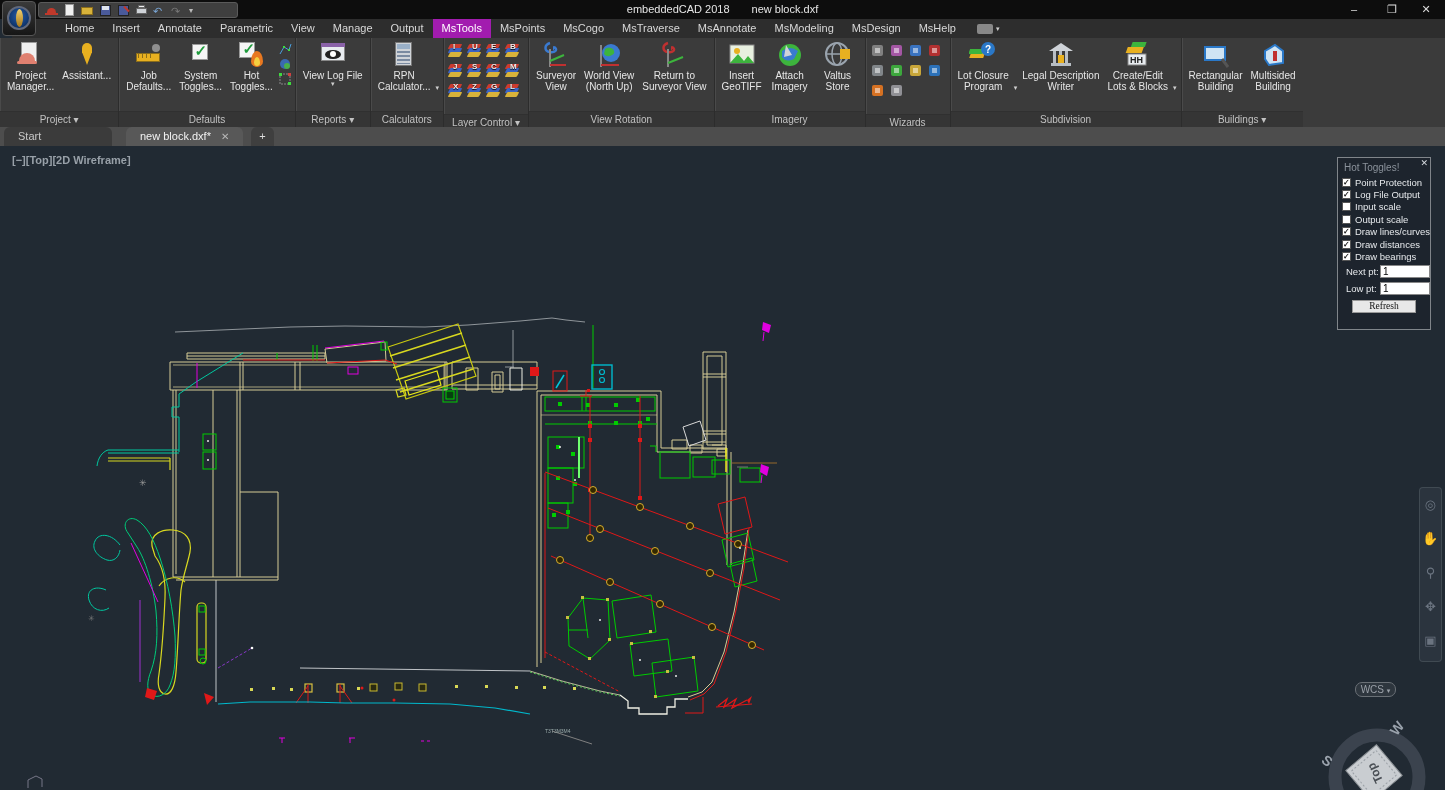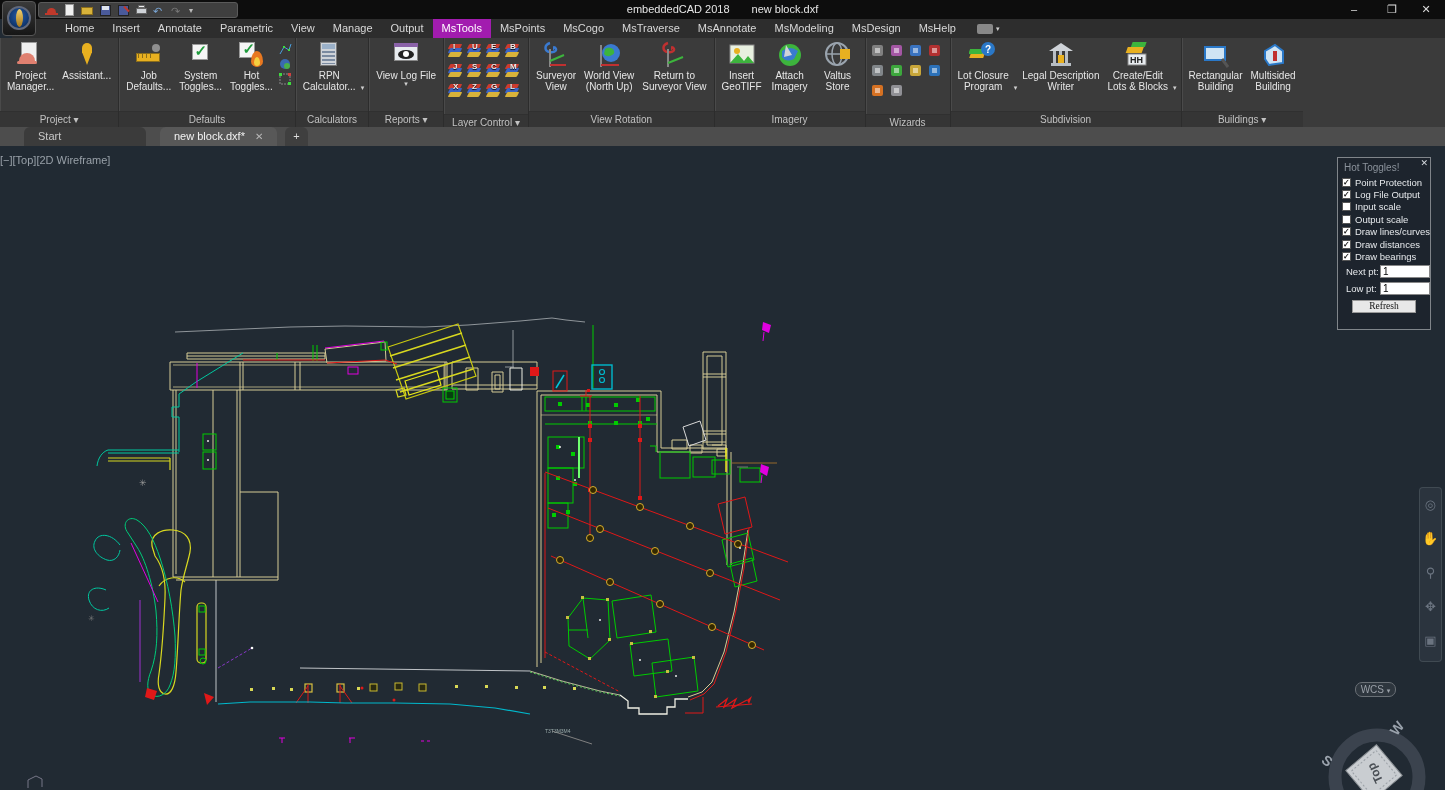--- a/index.html
+++ b/index.html
@@ -38,27 +38,27 @@
   .mini .l3 { top:10px; background:#d8b23a; }
   .mini .lt { position:absolute; left:5px; top:0px; font-size:8px; font-weight:bold; color:#eee; text-shadow:0 1px 1px #000; }
   .smallcol { display:flex; flex-direction:column; gap:3px; padding-top:2px; }
   
   .pg { position:absolute; background:#f0f0f0; border:1px solid #9a9a9a; }
   .chk { position:absolute; width:16px; height:16px; background:#f5f5f5; border:1px solid #999; }
   .chk:after { content:"✓"; position:absolute; left:2px; top:-3px; color:#1f9b3c; font-size:15px; font-weight:bold; }
   
   #filetabs { position:absolute; left:0; top:127px; width:1445px; height:19px; background:#4d4d4d; display:flex; align-items:stretch; }
   .ftab { font-size:11px; line-height:19px; padding:0 14px; color:#c8c8c8; position:relative; }
-  .ftab.start { background:#3b3b3b; width:122px; margin-left:24px; border-radius:6px 6px 0 0; }
+  .ftab.start { background:#3b3b3b; width:108px; margin-left:4px; border-radius:6px 6px 0 0; }
   .ftab.doc { background:#585858; color:#f2f2f2; border-radius:6px 6px 0 0; margin-left:14px; }
   .ftab.doc .x { color:#b8b8b8; margin-left:10px; font-size:10px; }
   .ftab.add { background:#3f3f3f; border-radius:6px 6px 0 0; margin-left:8px; color:#ddd; padding:0 8px; }
   
   #canvas { position:absolute; left:0; top:146px; width:1445px; height:644px; background:#212a33; }
-  #vplabel { position:absolute; left:0; top:154px; color:#98a0a8; font-size:11px; z-index:3; }
+  #vplabel { position:absolute; left:12px; top:154px; color:#98a0a8; font-size:11px; z-index:3;font-weight:bold; }
   
   #hottoggles { position:absolute; left:1337px; top:157px; width:94px; height:173px; background:#1d242d; border:1px solid #80858a; z-index:4; }
   #ht-title { color:#8b929b; font-size:10px; padding:4px 0 3px 6px; }
   #ht-close { position:absolute; right:2px; top:0px; color:#d7dbe0; font-size:9px; }
   .ht-row { display:flex; align-items:center; height:12.4px; padding-left:4px; }
   .ht-box { width:9px; height:9px; background:#fff; border:1px solid #555; margin-right:4px; position:relative; flex:none; }
   .ht-box span { position:absolute; left:0px; top:-2px; color:#111; font-size:8px; font-weight:bold; line-height:11px; }
   .ht-lbl { color:#e6e9ec; font-size:9.5px; white-space:nowrap; }
   .ht-field { display:flex; align-items:center; height:17px; padding-left:8px;justify-content:space-between; }
   .ht-field .fl { color:#e6e9ec; font-size:9.5px; width:36px; }
@@ -208,45 +208,45 @@
               <rect x="10" y="1" width="3" height="3" fill="#d04040"></rect>
             </svg></div>
       </div>
     </div>
     <div class="rg-label">Defaults</div>
   </div>
   <div class="rgroup">
     <div class="rg-body">
       <div class="bigbtn">
         <div class="ic">
-          <div style="position:absolute;left:5px;top:1px;width:17px;height:24px;background:#cfd3d8;border:1px solid #777"></div>
-          <div style="position:absolute;left:7px;top:3px;width:13px;height:5px;background:#9ab0c8"></div>
-          <div style="position:absolute;left:7px;top:10px;width:13px;height:13px;background:repeating-linear-gradient(#7a8aa0 0 2px,#cfd3d8 2px 4px),repeating-linear-gradient(90deg,#7a8aa0 0 2px,#cfd3d8 2px 4px)"></div>
-        </div>
-        <div class="lbl">RPN
-Calculator...</div>
-      </div>
-      <div class="caret" style="align-self:flex-end;padding-bottom:8px">▾</div>
-    </div>
-    <div class="rg-label">Calculators</div>
-  </div>
-  <div class="rgroup">
-    <div class="rg-body">
-      <div class="bigbtn">
-        <div class="ic">
           <div style="position:absolute;left:2px;top:2px;width:24px;height:18px;background:#e8ecf0;border:1px solid #888"></div>
           <div style="position:absolute;left:2px;top:2px;width:24px;height:4px;background:#8a62a8"></div>
           <div style="position:absolute;left:6px;top:9px;width:16px;height:9px;background:#222;border-radius:50%"></div>
           <div style="position:absolute;left:11px;top:10px;width:6px;height:6px;background:#fff;border-radius:50%"></div>
         </div>
         <div class="lbl">View Log File</div>
         <div class="caret">▾</div>
       </div>
     </div>
     <div class="rg-label">Reports ▾</div>
+  </div>
+  <div class="rgroup">
+    <div class="rg-body">
+      <div class="bigbtn">
+        <div class="ic">
+          <div style="position:absolute;left:5px;top:1px;width:17px;height:24px;background:#cfd3d8;border:1px solid #777"></div>
+          <div style="position:absolute;left:7px;top:3px;width:13px;height:5px;background:#9ab0c8"></div>
+          <div style="position:absolute;left:7px;top:10px;width:13px;height:13px;background:repeating-linear-gradient(#7a8aa0 0 2px,#cfd3d8 2px 4px),repeating-linear-gradient(90deg,#7a8aa0 0 2px,#cfd3d8 2px 4px)"></div>
+        </div>
+        <div class="lbl">RPN
+Calculator...</div>
+      </div>
+      <div class="caret" style="align-self:flex-end;padding-bottom:8px">▾</div>
+    </div>
+    <div class="rg-label">Calculators</div>
   </div>
   <div class="rgroup">
     <div class="rg-body">
       <div class="minigrid" id="layergrid">
           <div class="mini">
             <div class="l1"></div>
             <div class="l2"></div>
             <div class="l3"></div>
             <div class="lt">I</div>
           </div>

